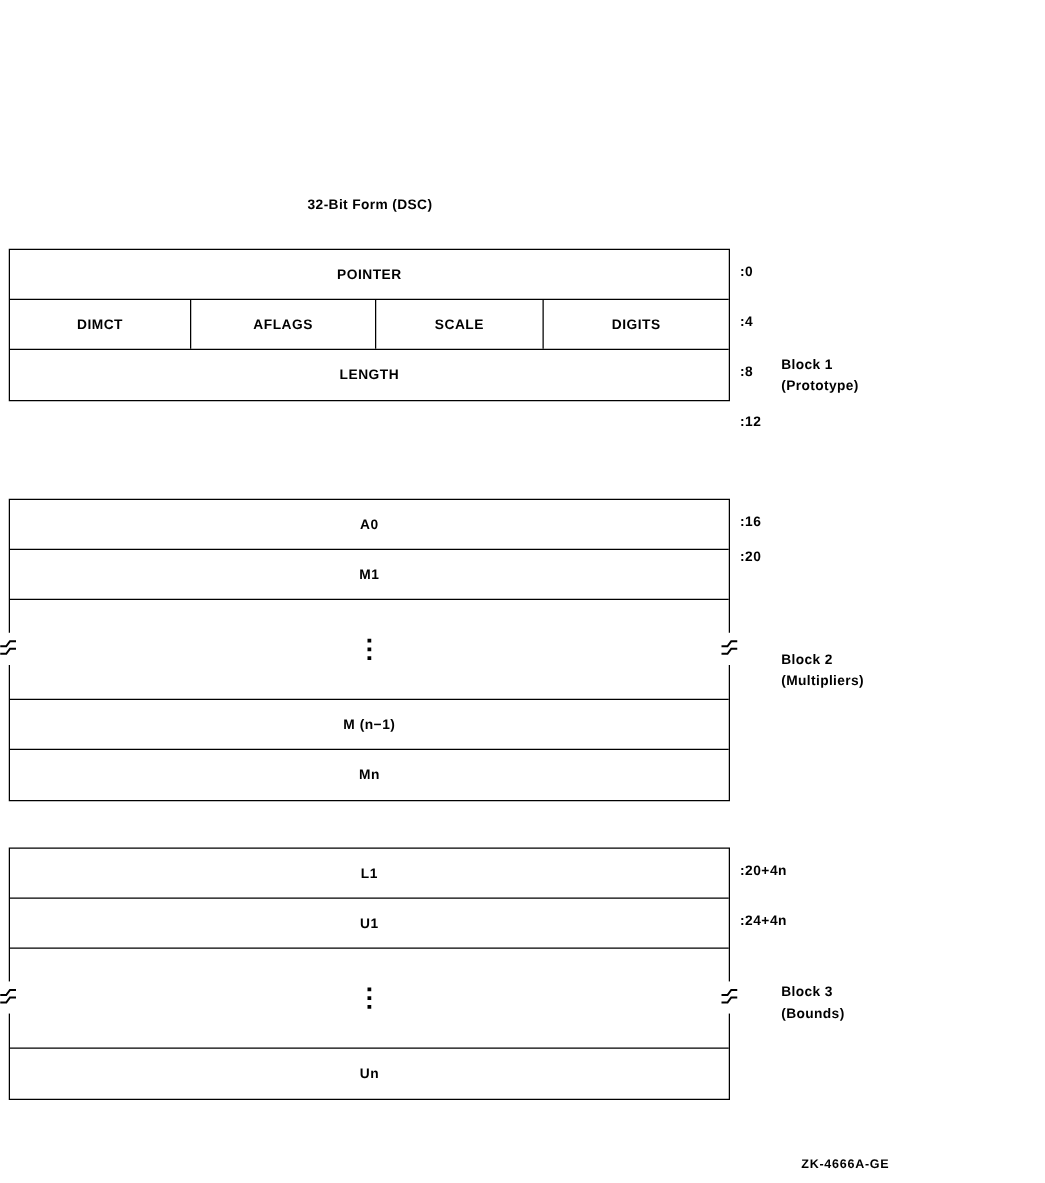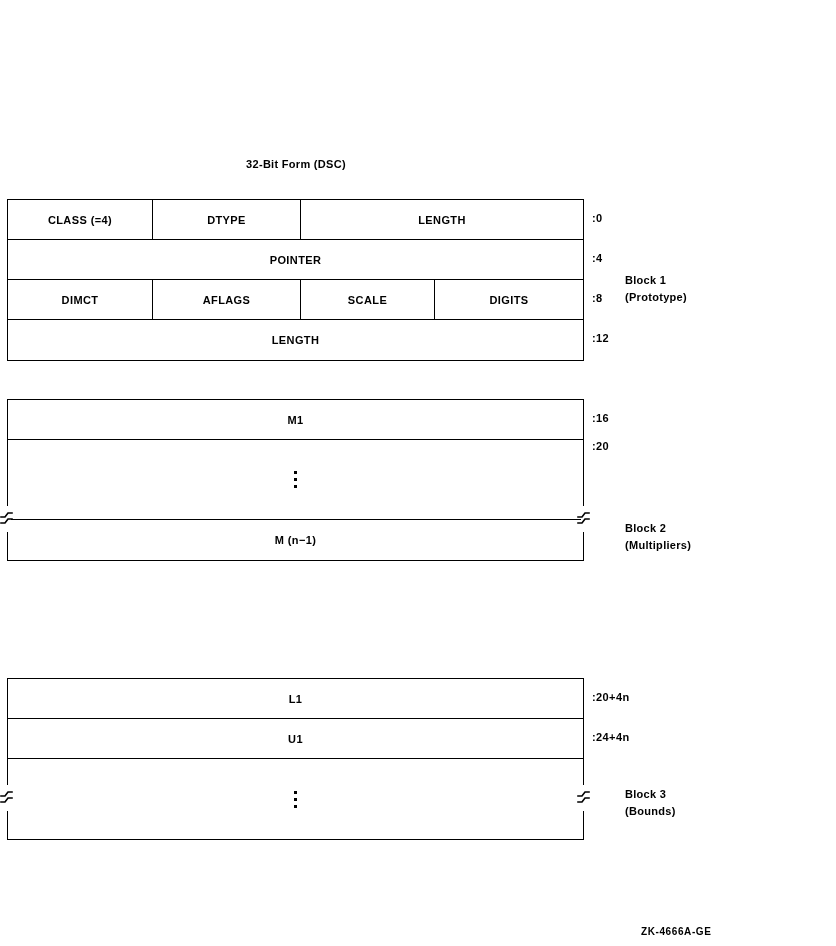--- a/index.html
+++ b/index.html
@@ -131,25 +131,20 @@
     white-space: nowrap;
   }
 </style>
 </head>
 <body>
 
 <div id="diagram-title">32-Bit Form (DSC)</div>
 
 <div class="block" id="block-1">
 
-  <div class="row">
-    <div class="cell c-class">CLASS  (=4)</div>
-    <div class="cell c-dtype">DTYPE</div>
-    <div class="cell c-length">LENGTH</div>
-  </div>
 
   <div class="row">
     <div class="cell c-full">POINTER</div>
   </div>
 
   <div class="row">
     <div class="cell c-quarter">DIMCT</div>
     <div class="cell c-quarter-2">AFLAGS</div>
     <div class="cell c-quarter-4">SCALE</div>
     <div class="cell c-quarter-3">DIGITS</div>
@@ -159,44 +154,50 @@
     <div class="cell c-full">LENGTH</div>
   </div>
 
 </div>
 
 <div class="offset" style="top:212px">:0</div>
 <div class="offset" style="top:252px">:4</div>
 <div class="offset" style="top:292px">:8</div>
 <div class="offset" style="top:332px">:12</div>
 
-<div class="block-caption" style="top:272px">
+<div class="block-caption" style="top:284px">
   <div>Block 1</div>
   <div>(Prototype)</div>
 </div>
 
 <div class="block" id="block-2">
 
+  <div class="row r-std">
+    <div class="cell c-full">A0</div>
+  </div>
 
   <div class="row r-std">
     <div class="cell c-full">M1</div>
   </div>
 
   <div class="row r-gap">
     <div class="cell c-full vdots">
       <span></span>
         <span></span>
         <span></span>
     </div>
   </div>
 
   <div class="row r-std">
     <div class="cell c-full">M (n−1)</div>
   </div>
 
+  <div class="row r-std">
+    <div class="cell c-full">Mn</div>
+  </div>
 
 </div>
 
 <div class="break-mark" style="left:-1px; top:506px">
   <svg width="17" height="26" viewBox="0 0 17 26">
     <rect x="5" y="0" width="7" height="26" fill="#ffffff"></rect>
     <path d="M2,17 L6,17 L9,13 L13,13" stroke="#000" stroke-width="1.6" fill="none" stroke-linecap="square"></path>
     <path d="M2,11 L6,11 L9,7 L13,7" stroke="#000" stroke-width="1.6" fill="none" stroke-linecap="square"></path>
   </svg>
 </div>
@@ -228,20 +229,23 @@
 
   <div class="row r-gap">
     <div class="cell c-full vdots">
       <span></span>
         <span></span>
         <span></span>
     </div>
   </div>
 
 
+  <div class="row r-std">
+    <div class="cell c-full">Un</div>
+  </div>
 
 </div>
 
 <div class="break-mark" style="left:-1px; top:785px">
   <svg width="17" height="26" viewBox="0 0 17 26">
     <rect x="5" y="0" width="7" height="26" fill="#ffffff"></rect>
     <path d="M2,17 L6,17 L9,13 L13,13" stroke="#000" stroke-width="1.6" fill="none" stroke-linecap="square"></path>
     <path d="M2,11 L6,11 L9,7 L13,7" stroke="#000" stroke-width="1.6" fill="none" stroke-linecap="square"></path>
   </svg>
 </div>

